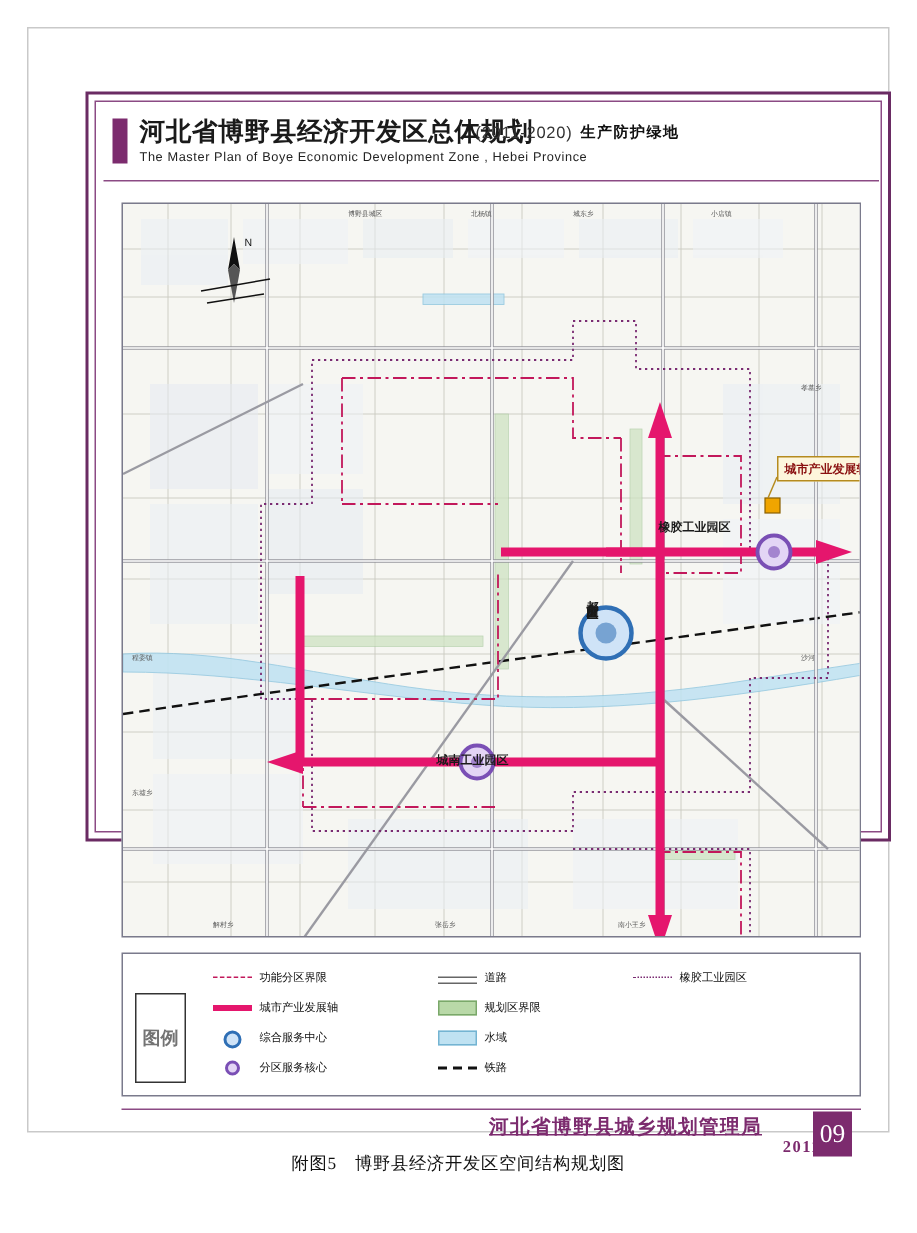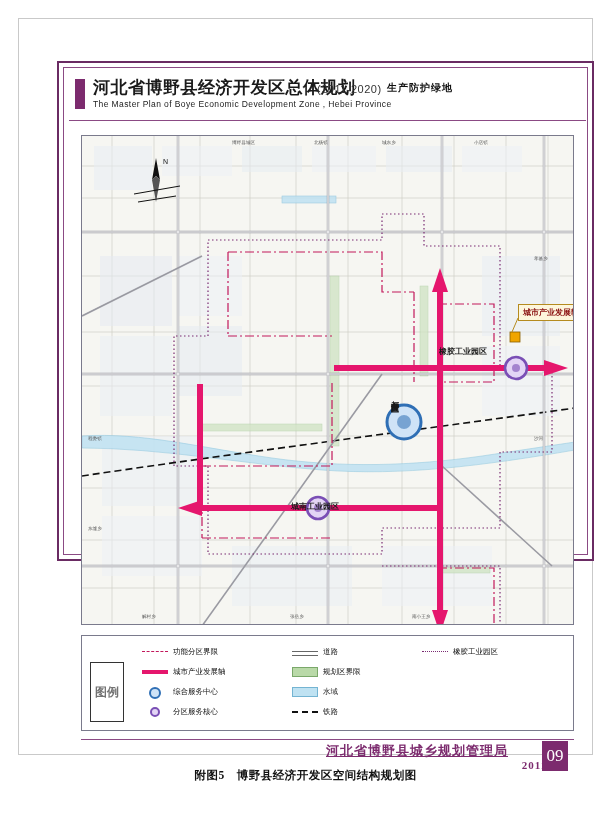--- a/index.html
+++ b/index.html
@@ -184,21 +184,20 @@
   
   .caption {
     position:absolute;
     left:0; top: 768px;
     width: 611px;
     text-align:center;
     font-family:"Liberation Serif", serif;
     font-size: 11.5px;
     color:#111;
     letter-spacing: 0.5px;
-    font-weight: bold;
   }
 
   
   .mlabel {
     position:absolute;
     font-family:"Liberation Sans", sans-serif;
     color:#111;
     white-space: nowrap;
   }
   .zone-label {

